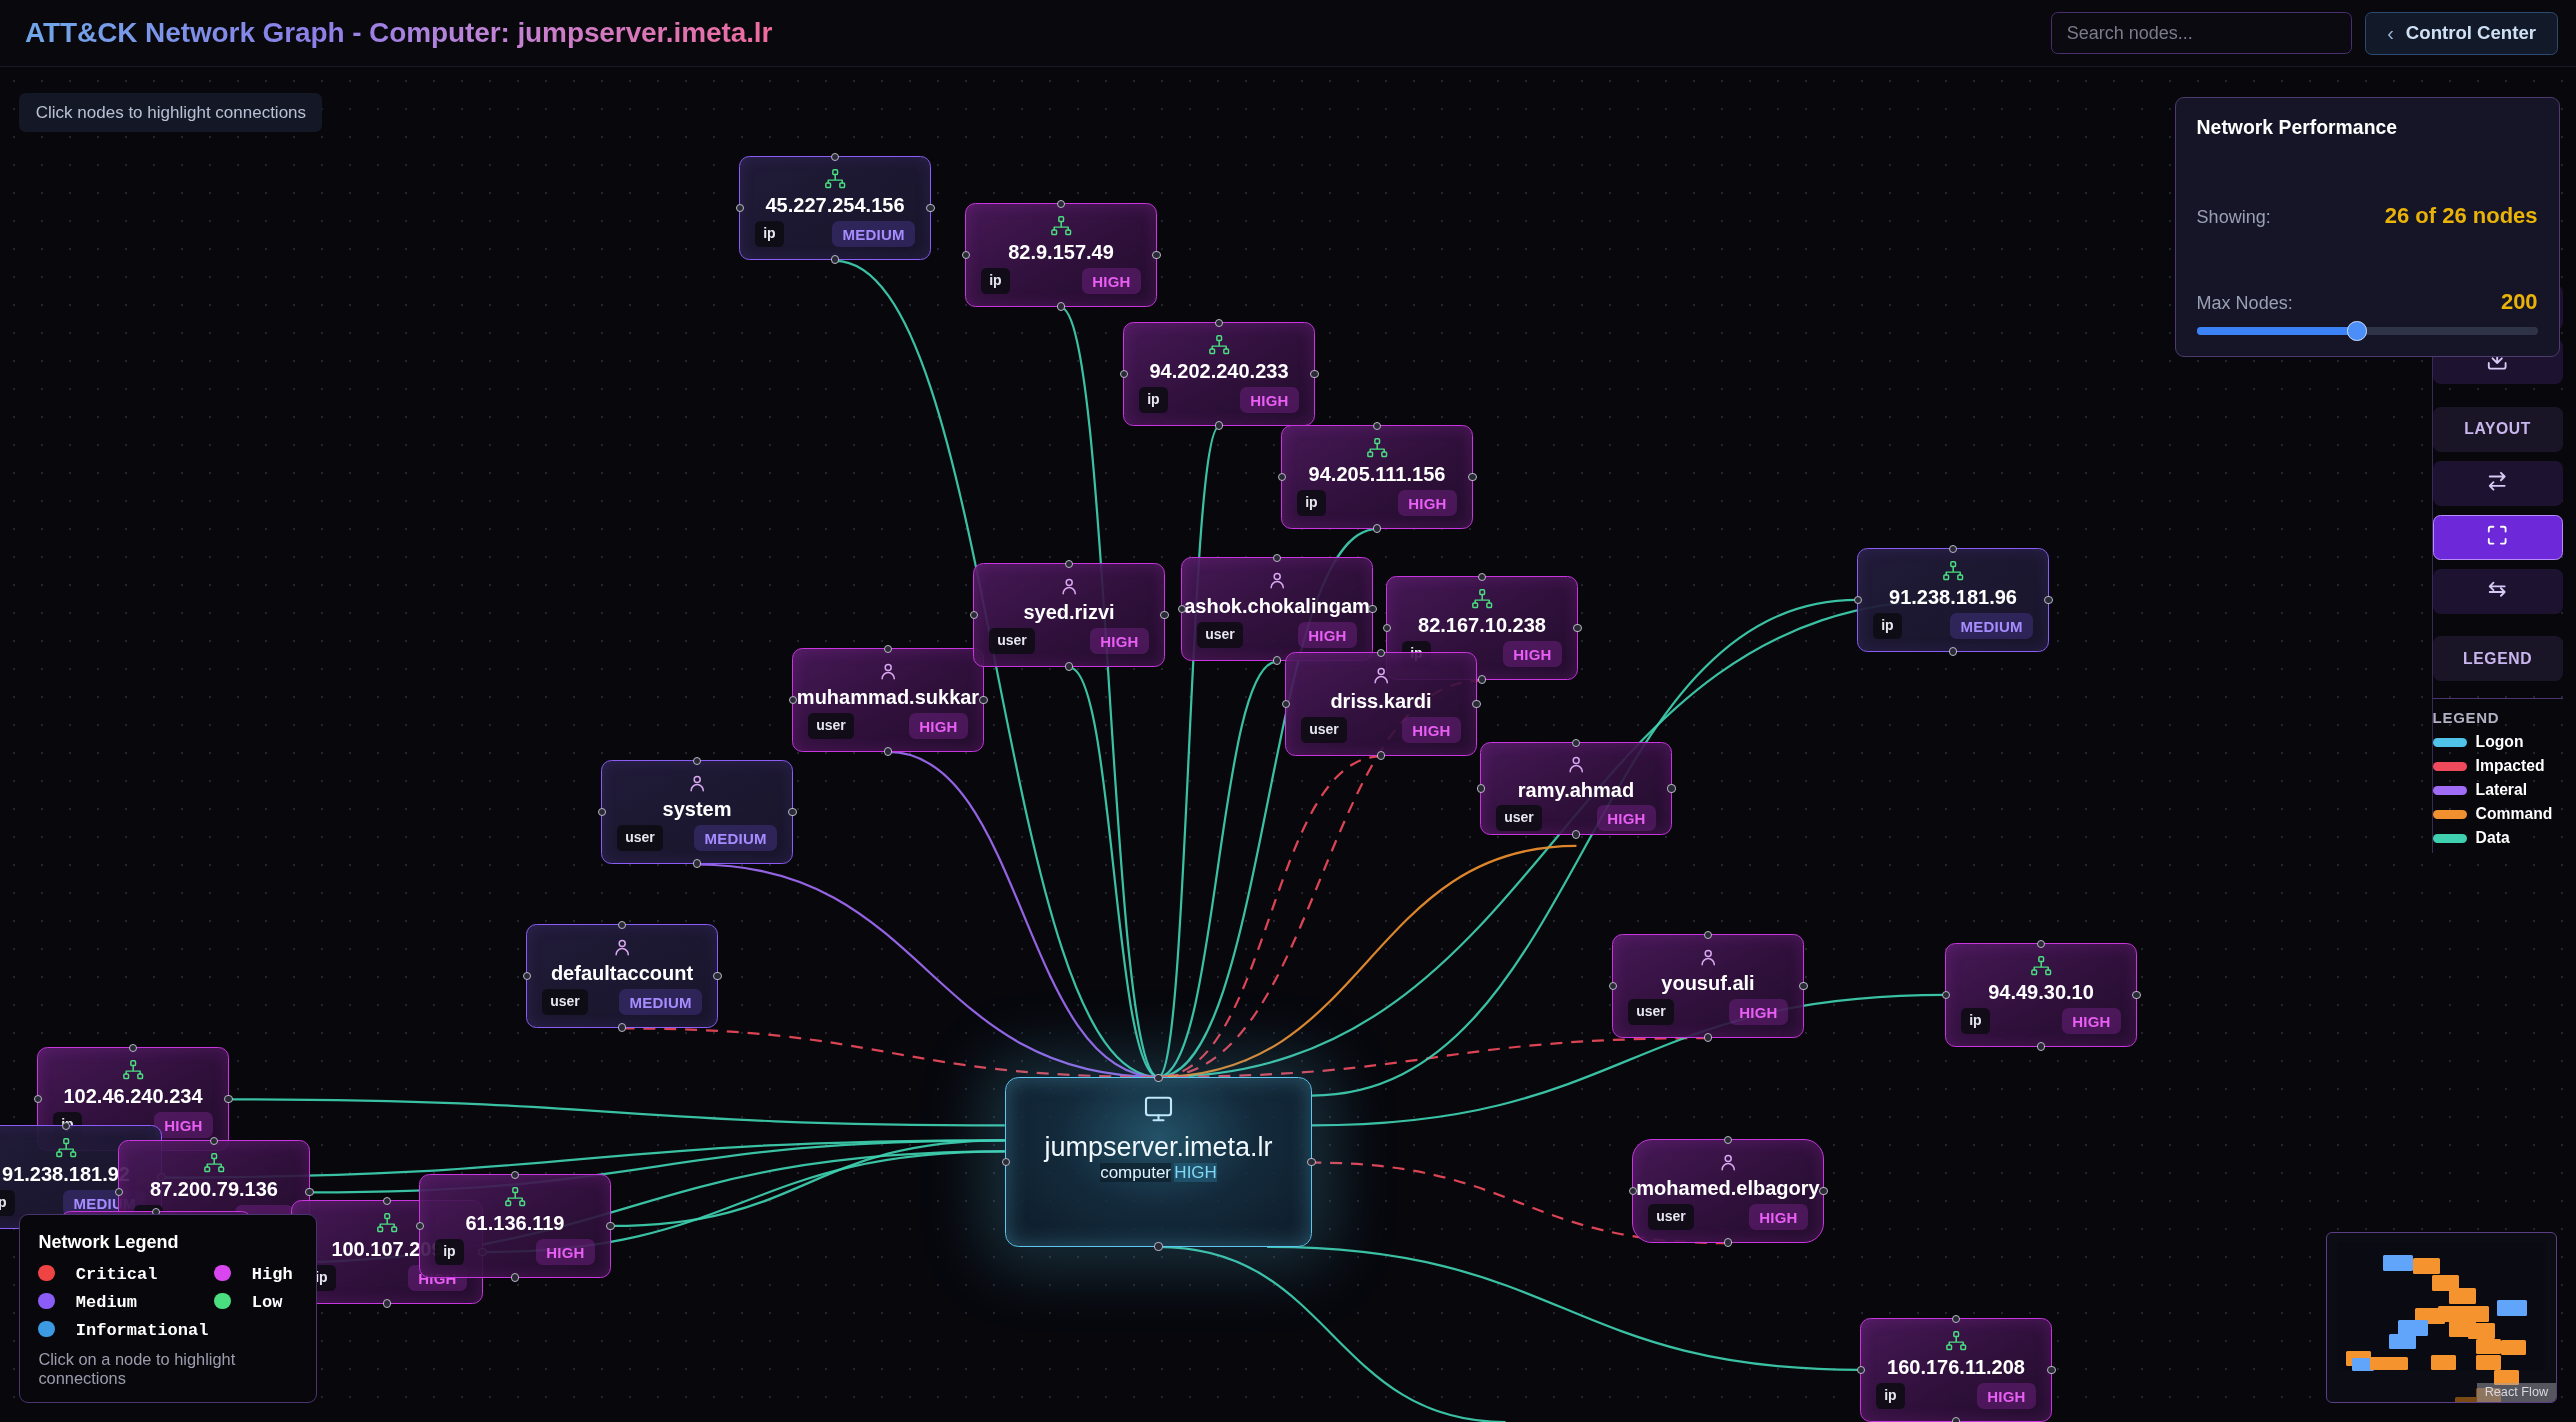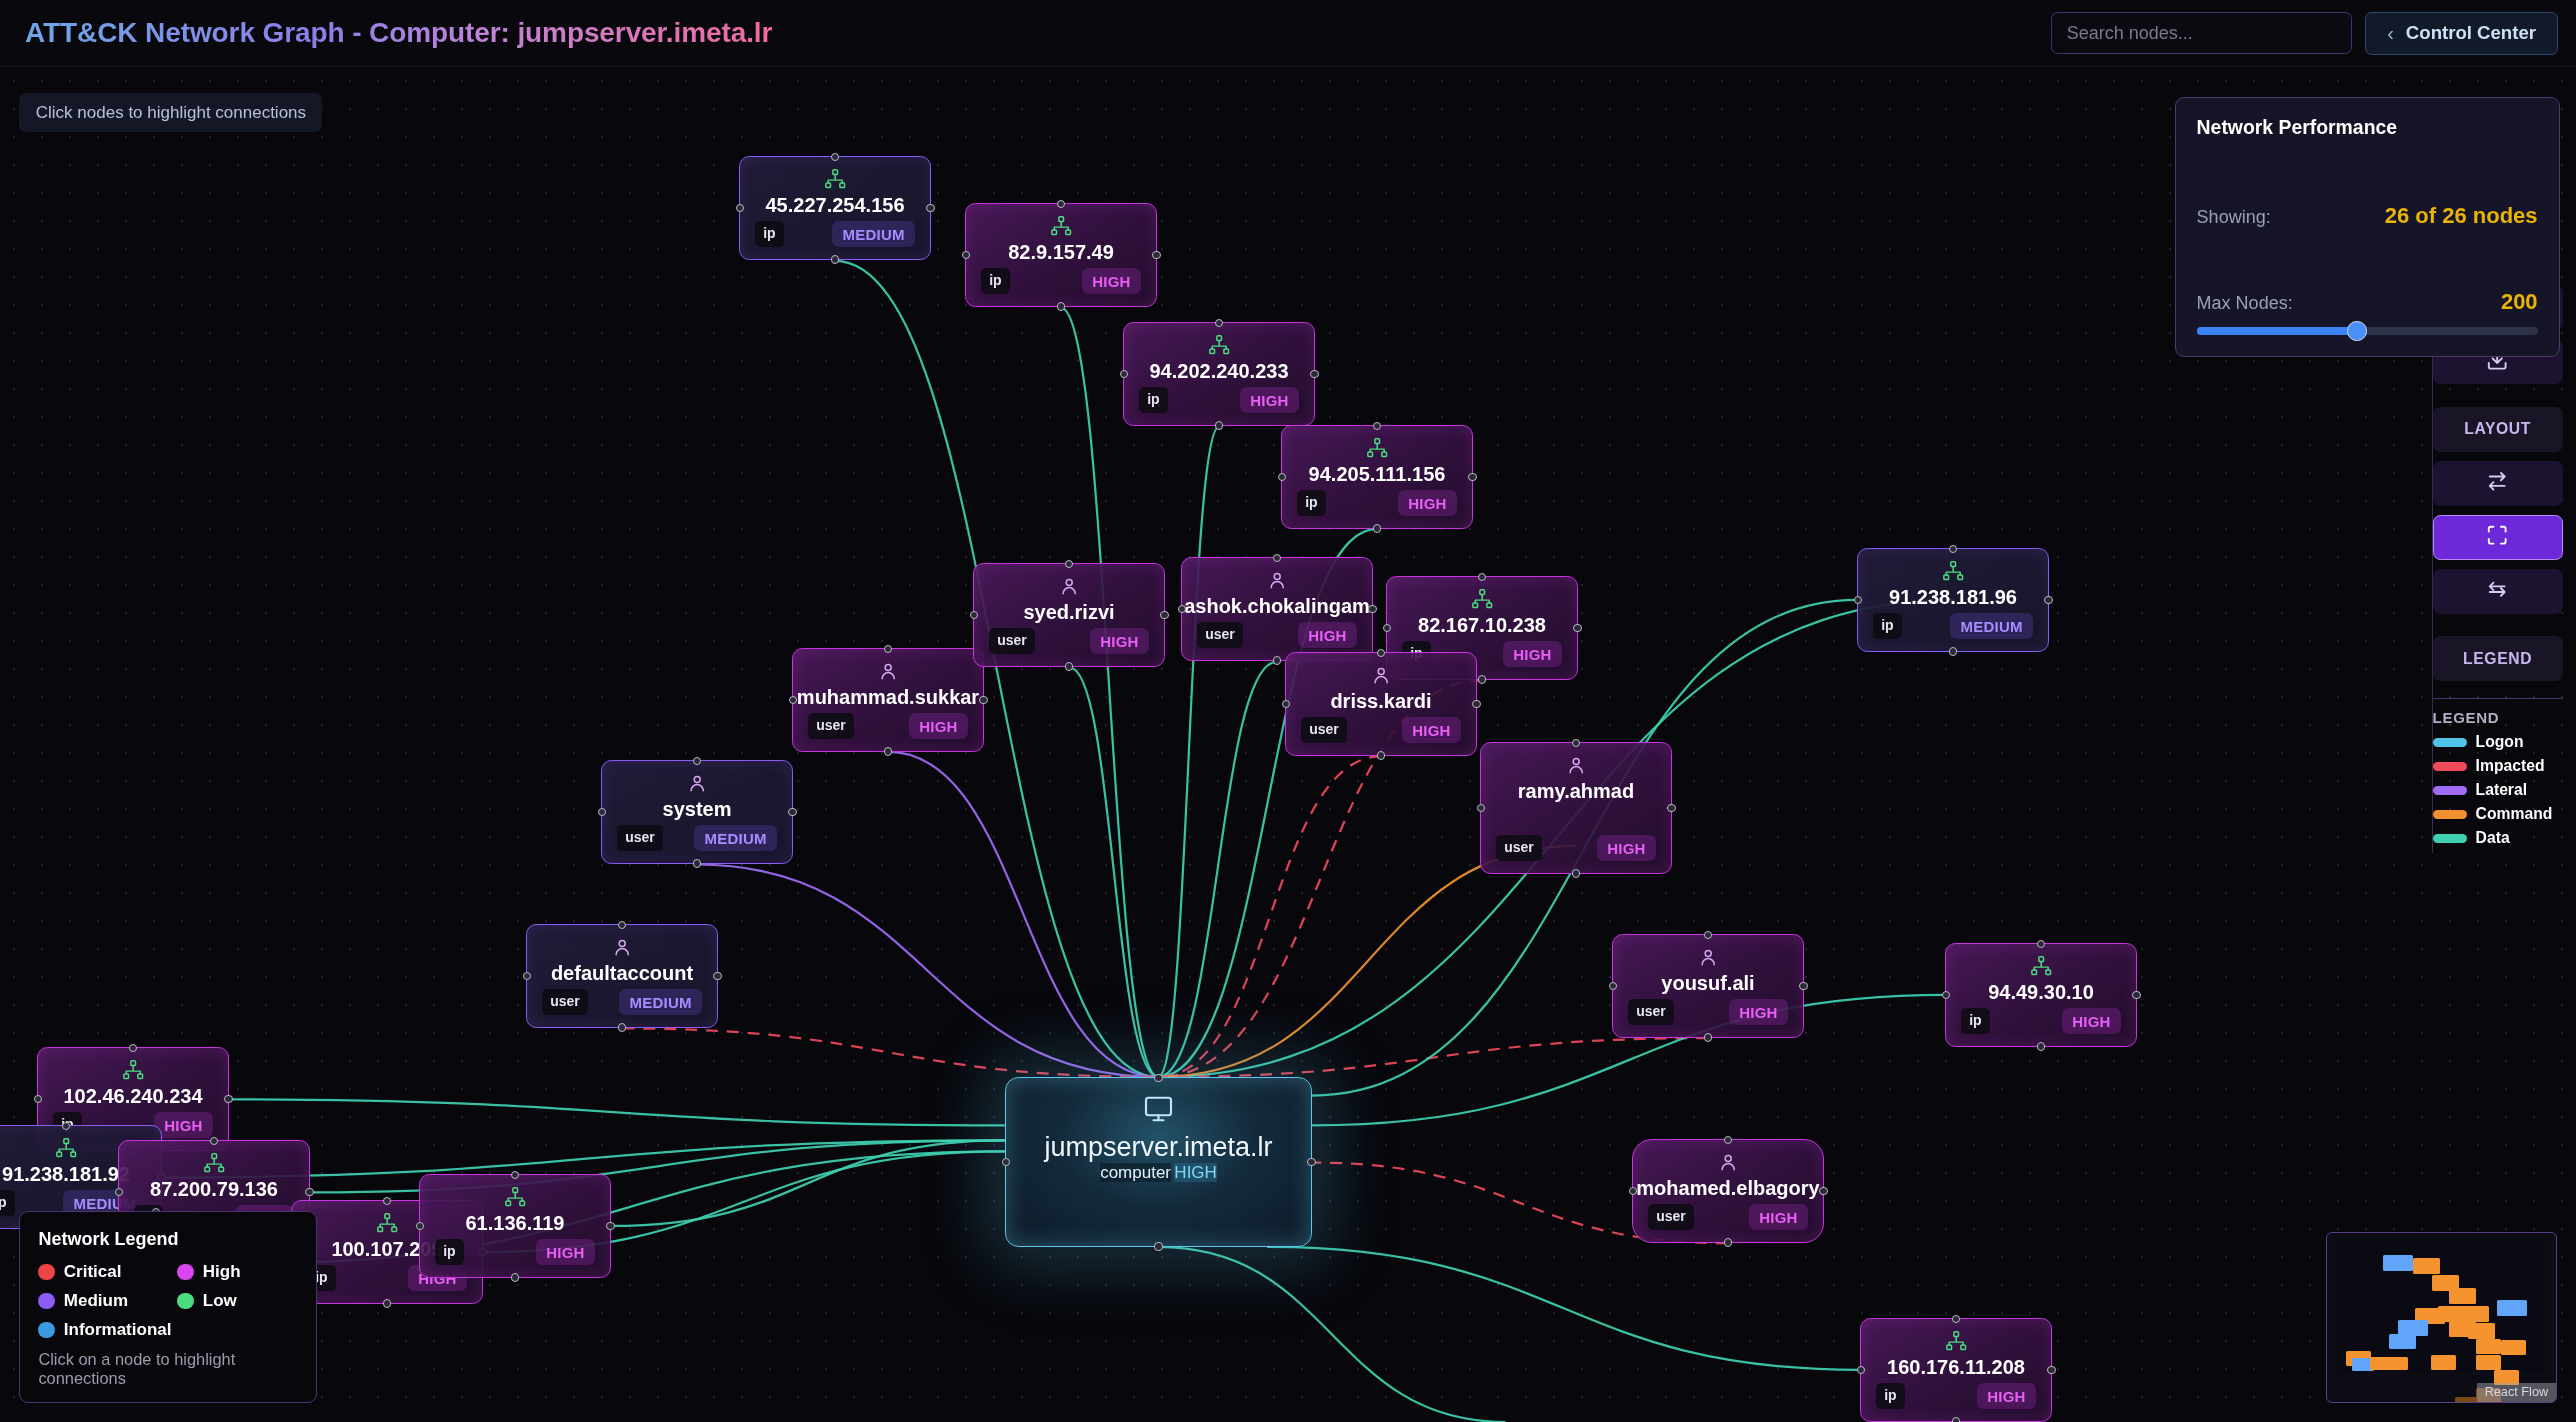--- a/index.html
+++ b/index.html
@@ -193,21 +193,21 @@
   
   #net-legend {
     position: absolute; left: 19.4px; bottom: 19.4px;
     width: 298px;
     background: #08080c; border: 0.7px solid #4a3470;
     border-radius: 9px; padding: 16.4px 18px 13.4px;
     z-index: 45;
   }
   #net-legend h4 { color: #fff; font-size: 18px; font-weight: 700; margin-bottom: 12px; }
   #nl-grid { display: grid; grid-template-columns: 1fr 1fr; gap: 9px 6px; margin-bottom: 10.4px; }
-  .nl-item { display: flex; align-items: center; gap: 9px; }
+  .nl-item { display: flex; gap: 21px; font-family: Liberation Mono, monospace; }
   .nl-dot { width: 16.4px; height: 16.4px; border-radius: 50%; flex: none; }
   .nl-text { color: #fff; font-size: 17px; font-weight: 700; }
   #nl-hint { color: #9c9cae; font-size: 16.4px; }
 
   
   #minimap {
     position: absolute; right: 19.4px; bottom: 19.4px;
     width: 231px; height: 171px;
     background: #0c0c14; border: 0.7px solid #5b3f86;
     border-radius: 6px; overflow: hidden; z-index: 45;
@@ -443,21 +443,21 @@
             <circle cx="12" cy="8" r="3.2"></circle>
             <path d="M5.5 20a6.5 6.5 0 0 1 13 0"></path>
           </svg>
         </span>
         <div class="nlabel">driss.kardi</div>
         <div class="nfoot">
           <span class="ntype">user</span>
           <span class="nsev">HIGH</span>
         </div>
       </div>
-      <div class="node sev-HIGH" style="left: 1480px; top: 675px; width: 192px; height: 132px; z-index: 20;">
+      <div class="node sev-HIGH" style="left: 1480px; top: 675px; width: 192px; height: 93px; z-index: 20;">
         <span class="hdl t"></span>
         <span class="hdl b"></span>
         <span class="hdl l"></span>
         <span class="hdl r"></span>
         <span class="icon">
           <svg width="22.4" height="22.4" viewBox="0 0 24 24" fill="none" stroke="#d9a8f0" stroke-width="1.6" stroke-linecap="round" stroke-linejoin="round">
             <circle cx="12" cy="8" r="3.2"></circle>
             <path d="M5.5 20a6.5 6.5 0 0 1 13 0"></path>
           </svg>
         </span>

